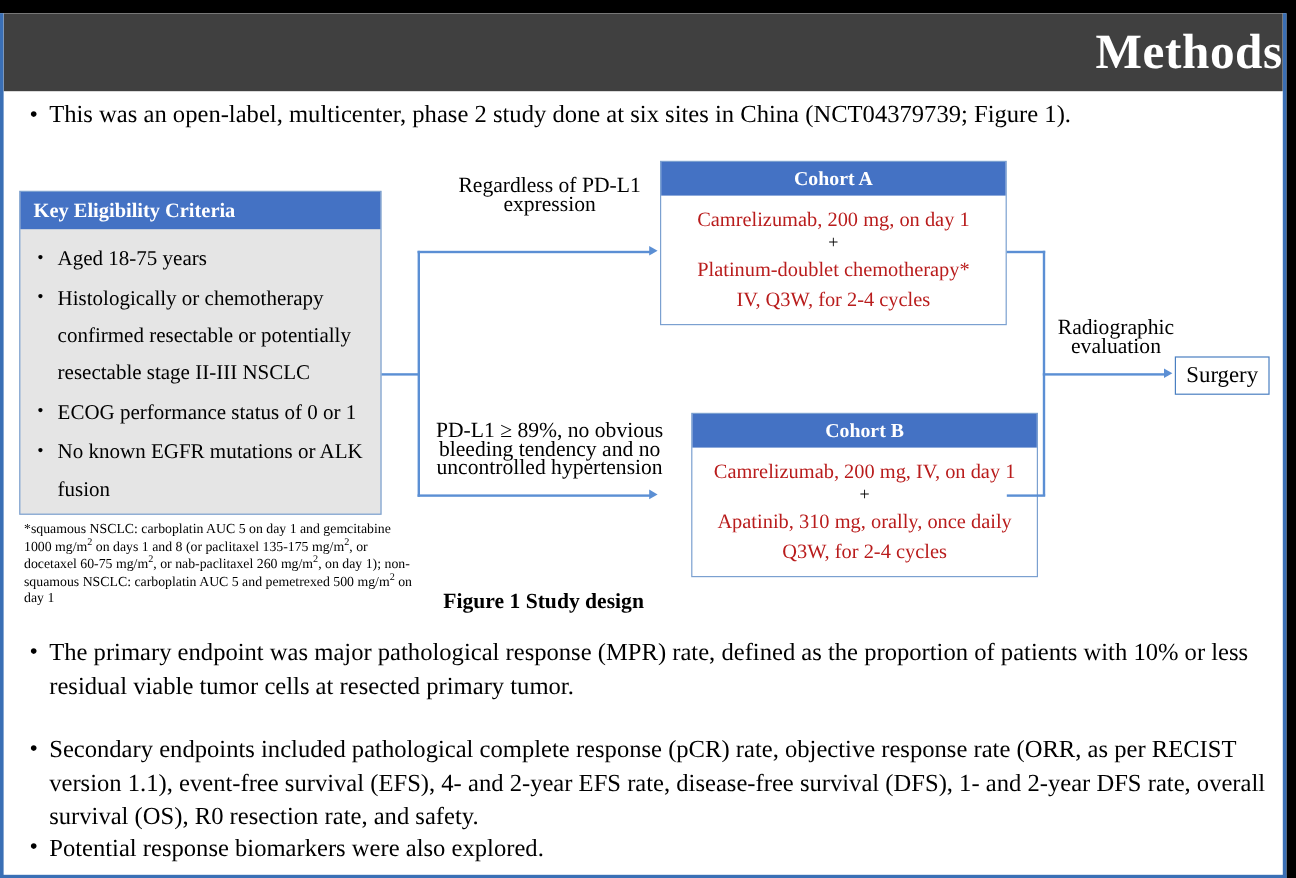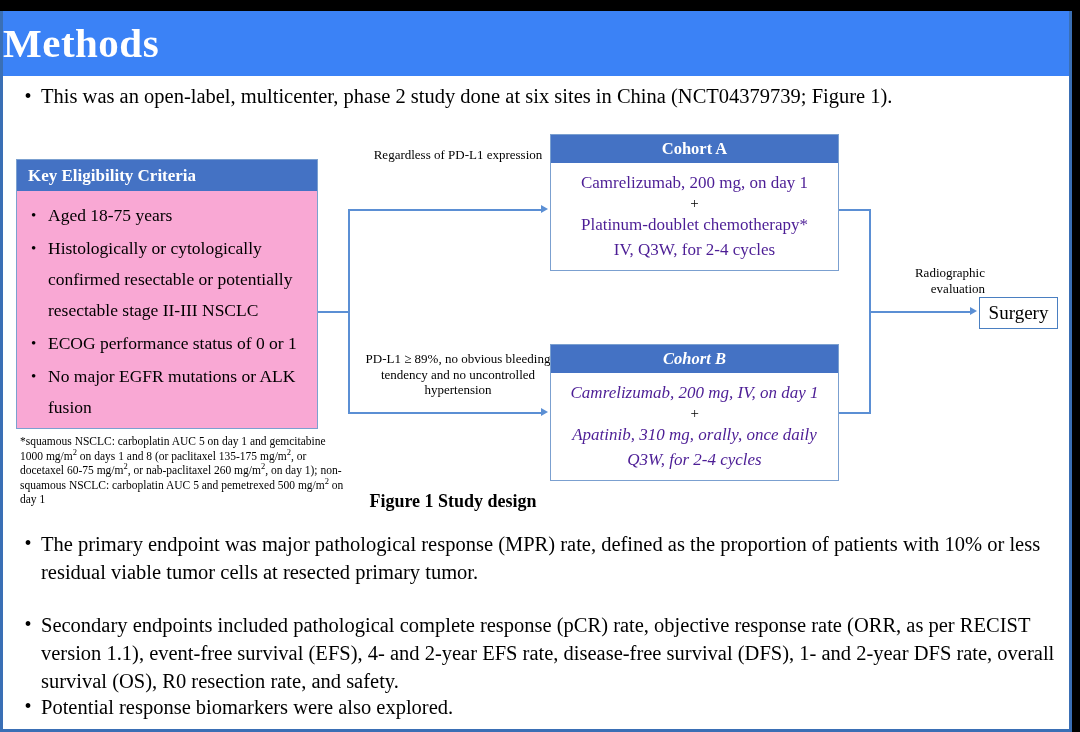--- a/index.html
+++ b/index.html
@@ -29,24 +29,24 @@
     overflow: hidden;
   }
 
   
   #title-bar {
     position: absolute;
     left: 0px;
     top: 0px;
     width: 1066px;
     height: 65px;
-    background: #3b82f6;
+    background: #404040;
     display: flex;
     align-items: center;
-    justify-content: flex-start;
+    justify-content: flex-end;
   }
   #title-text {
     color: #ffffff;
     font-size: 41px;
     font-weight: bold;
     letter-spacing: 0.5px;
     line-height: 1;
   }
 
   
@@ -85,21 +85,21 @@
 
   
   #eligibility-card {
     position: absolute;
     left: 13px;
     top: 40px;
     width: 302px;
     height: 270px;
     border: 1px solid #7ba0d0;
     box-sizing: border-box;
-    background: #f9a8d4;
+    background: #e5e5e5;
   }
   #eligibility-header {
     height: 31px;
     background: #4472c4;
     color: #ffffff;
     font-size: 17px;
     font-weight: bold;
     display: flex;
     align-items: center;
     padding-left: 11px;
@@ -160,30 +160,30 @@
     align-items: center;
     justify-content: center;
   }
   .cohort-body {
     padding: 7px 4px 8px 4px;
     text-align: center;
   }
   .cohort-line {
     font-size: 17px;
     line-height: 25px;
-    color: #4c1d95;
+    color: #b91c1c;
     white-space: nowrap;
   }
   .cohort-plus {
     font-size: 15px;
     line-height: 17px;
     color: #000;
   }
   #cohort-a-card { left: 547px; top: 15px; }
-  #cohort-b-card { left: 547px; top: 225px; font-style: italic; }
+  #cohort-b-card { left: 573px; top: 225px; }
 
   
   #surgery-box {
     position: absolute;
     left: 976px;
     top: 178px;
     width: 79px;
     height: 32px;
     border: 1px solid #4a7fc1;
     box-sizing: border-box;
@@ -193,28 +193,28 @@
     justify-content: center;
   }
   #surgery-label {
     font-size: 19px;
     color: #000;
   }
 
   
   .annot {
     position: absolute;
-    font-size: 13px;
+    font-size: 18px;
     line-height: 15.5px;
     color: #000;
     text-align: center;
   }
   #annot-pdl1-any { left: 365px; top: 28px; width: 180px; }
   #annot-pdl1-pos { left: 355px; top: 232px; width: 200px; }
-  #annot-radiographic { left: 872px; top: 146px; width: 110px; text-align: right; }
+  #annot-radiographic { left: 872px; top: 146px; width: 110px; }
 
   
   .conn { position: absolute; background: #5b8fd4; }
   .conn-h { height: 1.6px; }
   .conn-v { width: 1.6px; }
 
   .arrow-head {
     position: absolute;
     width: 0; height: 0;
     border-top: 4.5px solid transparent;
@@ -260,29 +260,29 @@
 
     <div id="eligibility-card">
       <div id="eligibility-header">Key  Eligibility Criteria</div>
       <div id="eligibility-list">
         <div class="elig-item">
           <span class="elig-dot">•</span>
           <span class="elig-text">Aged 18-75 years</span>
         </div>
         <div class="elig-item">
           <span class="elig-dot">•</span>
-          <span class="elig-text">Histologically or cytologically confirmed resectable or potentially resectable stage II-III NSCLC</span>
+          <span class="elig-text">Histologically or chemotherapy confirmed resectable or potentially resectable stage II-III NSCLC</span>
         </div>
         <div class="elig-item">
           <span class="elig-dot">•</span>
           <span class="elig-text">ECOG performance status of 0 or 1</span>
         </div>
         <div class="elig-item">
           <span class="elig-dot">•</span>
-          <span class="elig-text">No major EGFR mutations or ALK fusion</span>
+          <span class="elig-text">No known EGFR mutations or ALK fusion</span>
         </div>
       </div>
     </div>
 
     <div id="footnote">*squamous NSCLC: carboplatin AUC 5 on day 1 and gemcitabine 1000 mg/m<sup>2</sup> on days 1 and 8 (or paclitaxel 135-175 mg/m<sup>2</sup>, or docetaxel 60-75 mg/m<sup>2</sup>, or nab-paclitaxel 260 mg/m<sup>2</sup>, on day 1); non-squamous NSCLC: carboplatin AUC 5 and pemetrexed 500 mg/m<sup>2</sup> on day 1</div>
 
     <div class="conn conn-h" style="left:315px; top:192px; width:32px;"></div>
     <div class="conn conn-v" style="left:345px; top:90px; height:205px;"></div>
     <div class="conn conn-h" style="left:345px; top:90px; width:196px;"></div>
     <div class="arrow-head" style="left:538px; top:86px;"></div>

